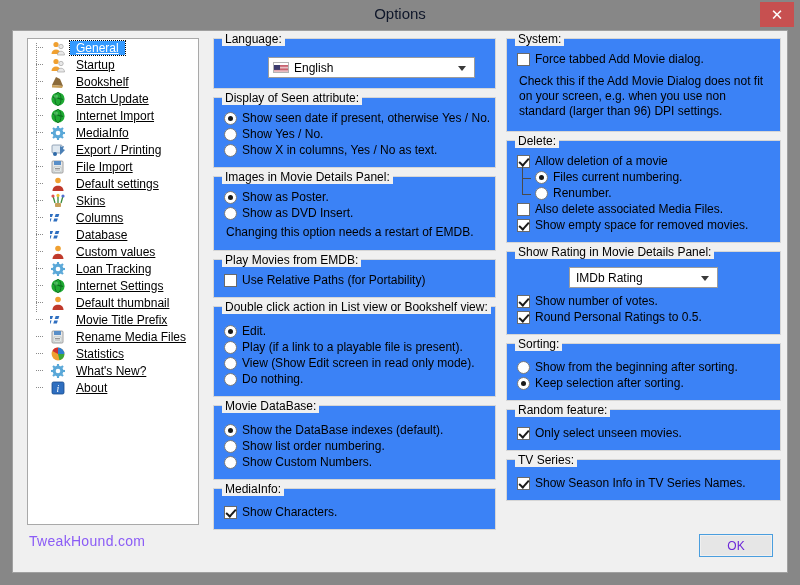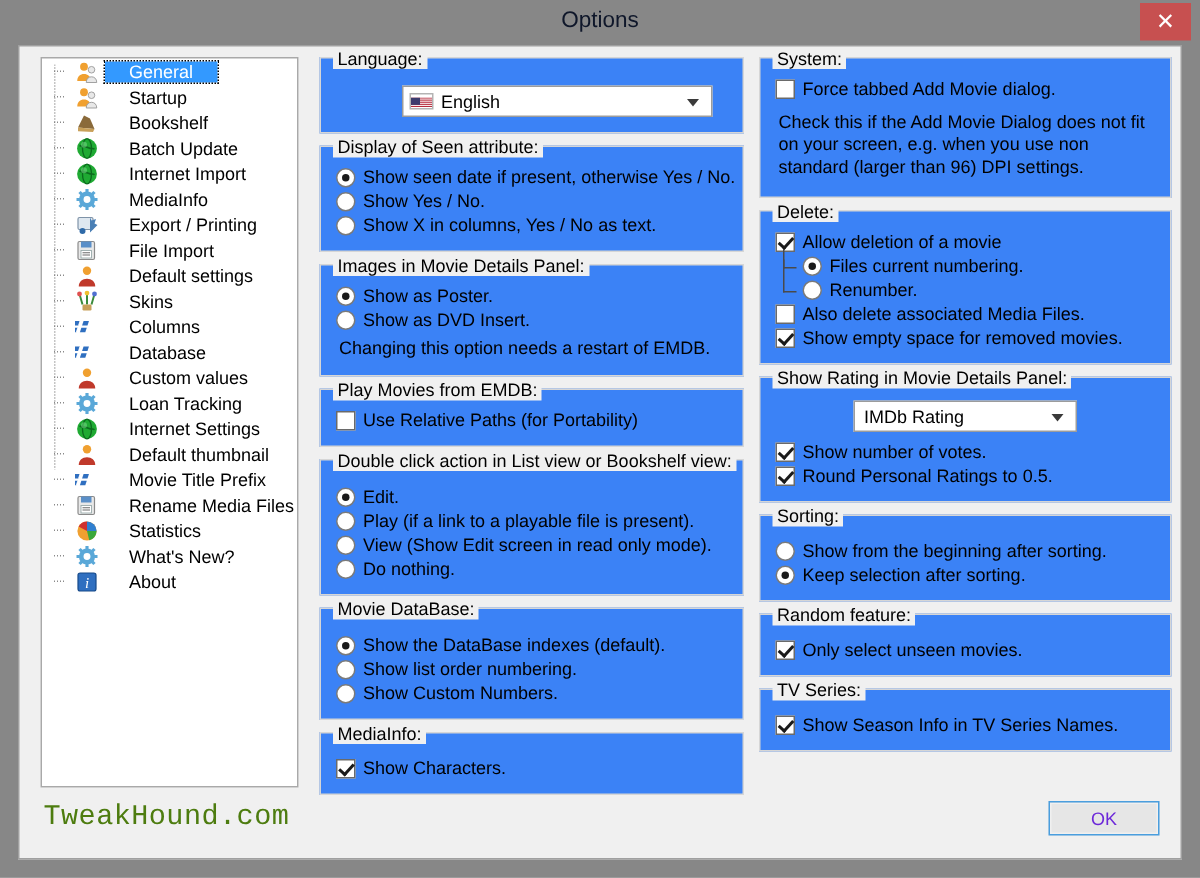--- a/index.html
+++ b/index.html
@@ -77,21 +77,21 @@
     width: 8px; height: 1px;
     background-image: linear-gradient(to right, #8a8a8a 1px, transparent 1px);
     background-size: 2px 1px;
   }
   .tree-icon {
     width: 16px; height: 16px;
     margin-right: 4px;
     flex: 0 0 16px;
     position: relative;
   }
-  .tree-label { padding: 0 16px; line-height: 14px; }
+  .tree-label { padding: 0 6px; line-height: 14px; text-decoration: underline; }
   .tree-item.selected .tree-label {
     background: #3399ff;
     color: #ffffff;
     outline: 1px dotted #000000;
     outline-offset: 0px;
   }
   
   #col-left  { position: absolute; left: 200px; top: 7px;  width: 283px; }
   #col-right { position: absolute; left: 493px; top: 7px;  width: 275px; }
 
@@ -208,23 +208,23 @@
     flex: 0 0 16px;
     position: relative;
     overflow: hidden;
     border: 1px solid #b3b3b3;
     box-sizing: border-box;
   }
   
   #watermark {
     position: absolute;
     left: 16px; top: 502px;
-    font-family: Liberation Mono, monospace;
-    font-size: 19px;
-    color: #4d7c0f;
+    font-family: Liberation Sans, sans-serif;
+    font-size: 14px;
+    color: #8b5cf6;
     letter-spacing: 0.3px;
   }
   #ok-button {
     position: absolute;
     right: 14px; top: 503px;
     width: 74px; height: 23px;
     background: #e6e6e6;
     border: 1px solid #4a9ede;
     box-shadow: inset 0 0 0 1px #f0f0f0;
     font-size: 12px;

